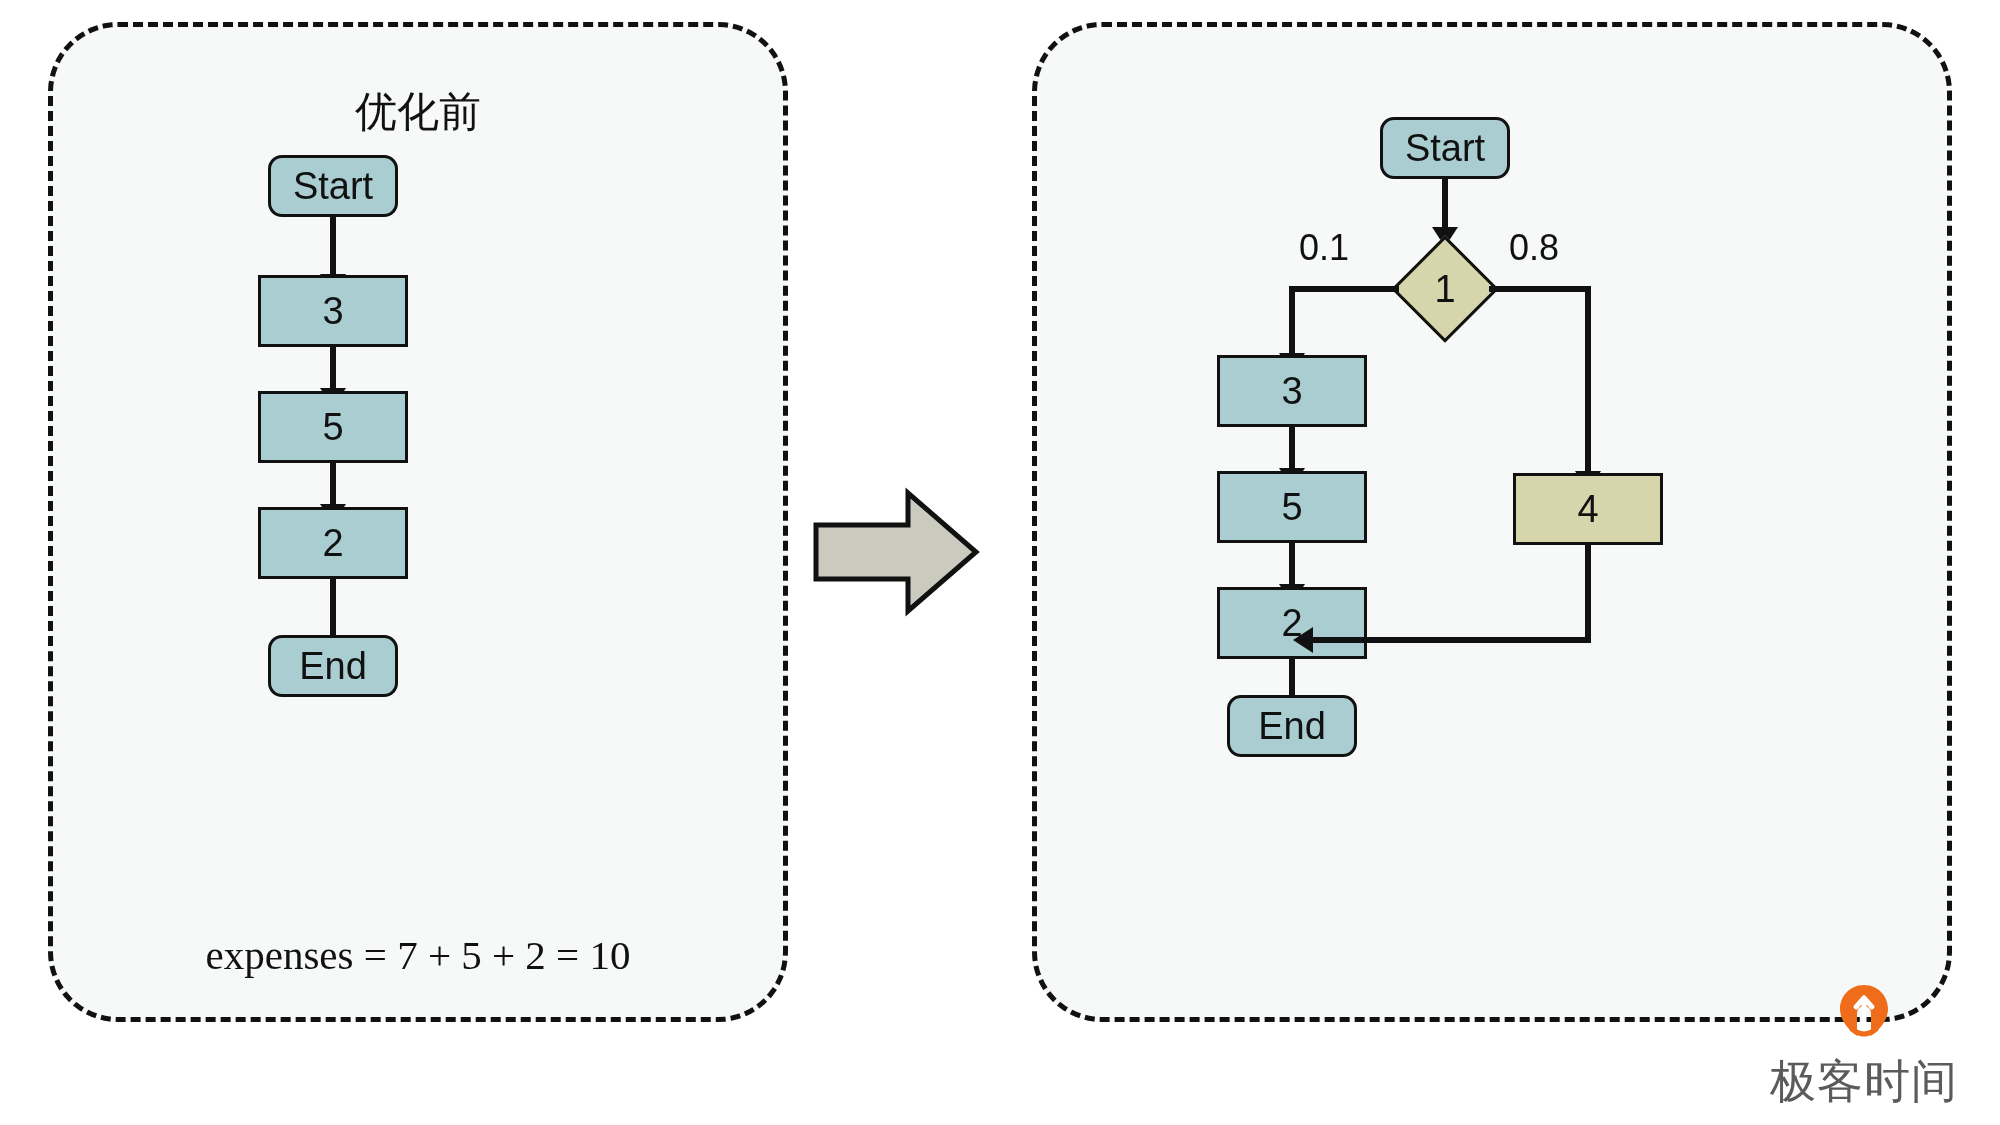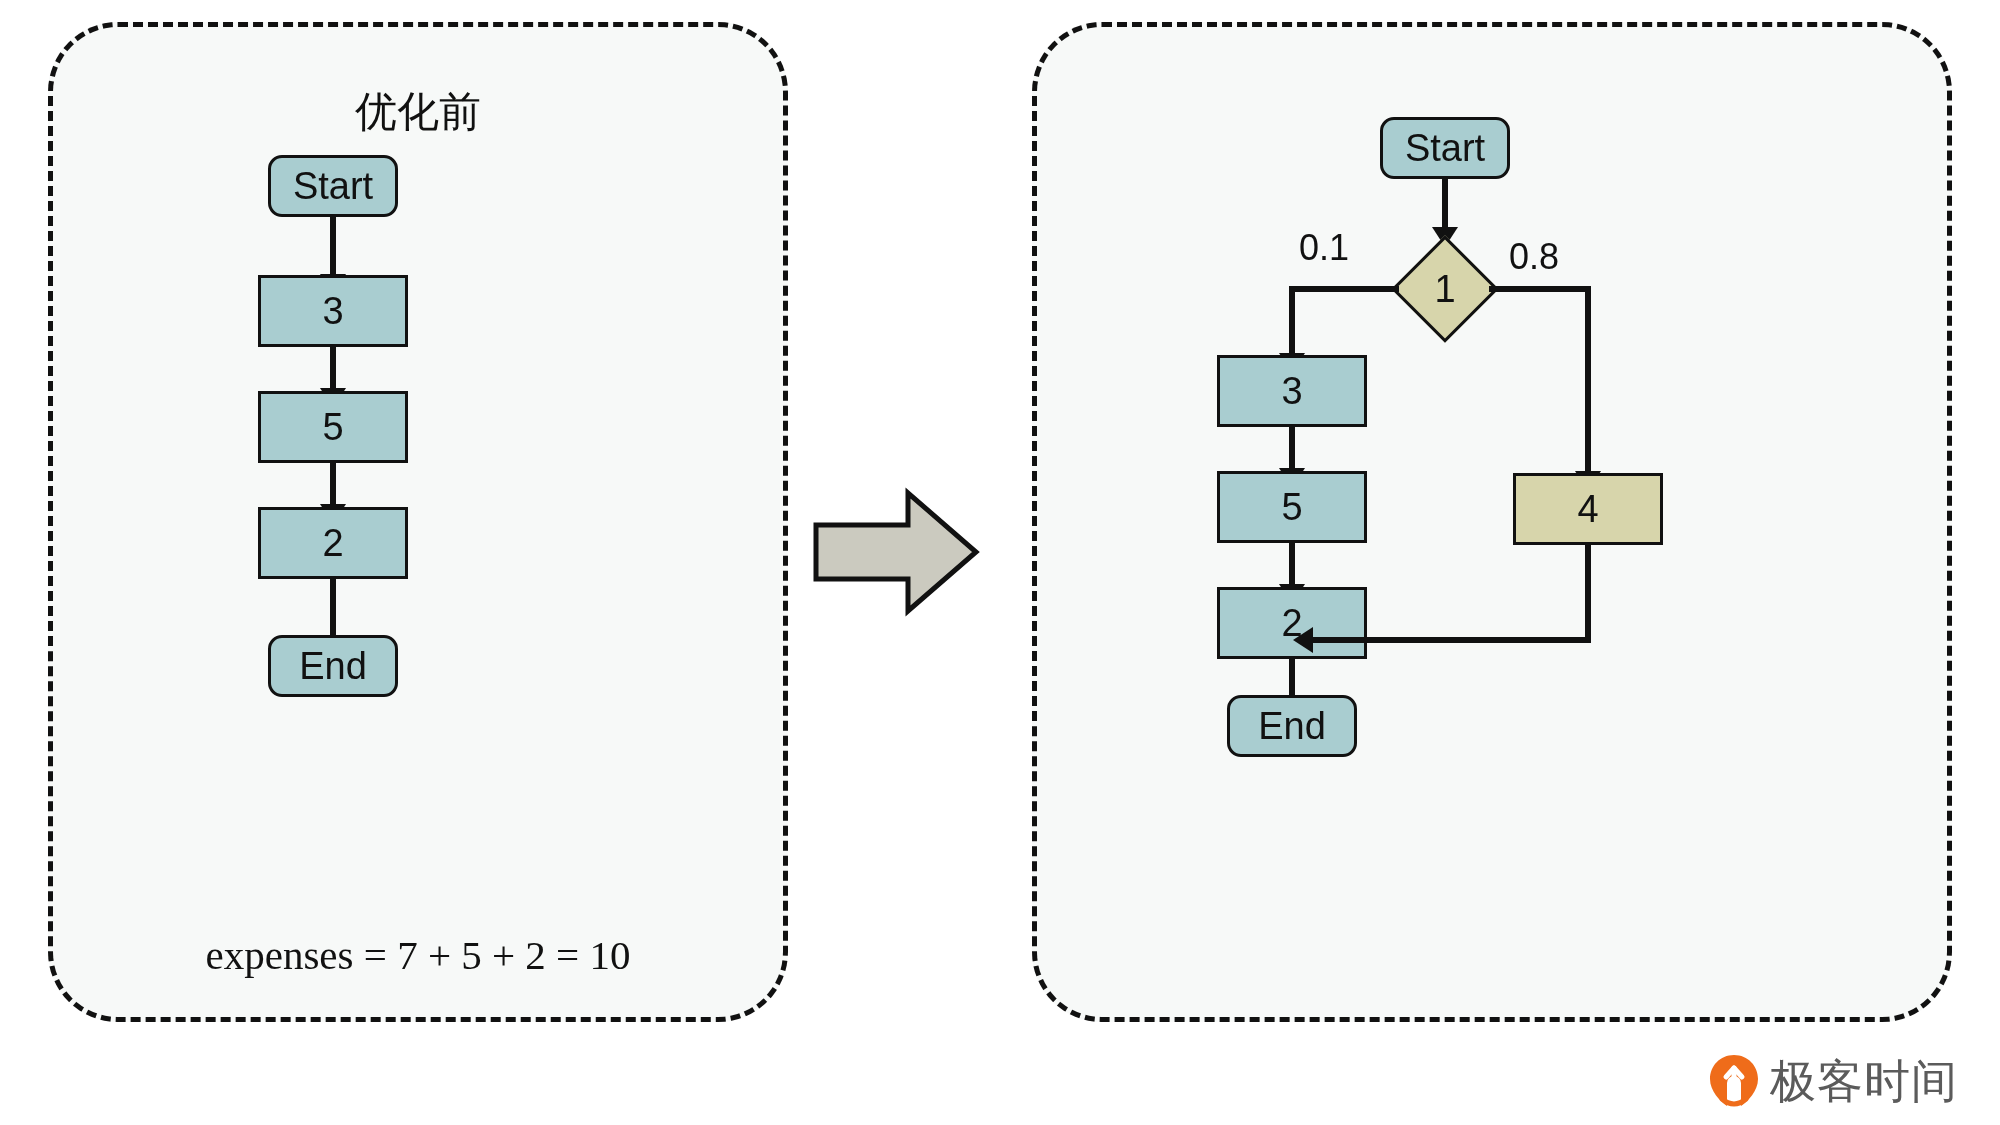--- a/index.html
+++ b/index.html
@@ -139,20 +139,21 @@
   }
 
   
   #watermark {
     position: absolute;
     right: 42px;
     bottom: 12px;
     display: flex;
     align-items: center;
     gap: 10px;
+    flex-direction: column;
   }
   #watermark .wm-text {
     font-family: "Liberation Sans", sans-serif;
     font-size: 46px;
     color: #5b5b5b;
     letter-spacing: 1px;
   }
 </style>
 </head>
 <body>
@@ -217,21 +218,21 @@
     </div>
 
     <div class="hline" style="left:252px; top:259px; width:110px; height:6px;"></div>
     <div class="vline" style="left:252px; top:259px; width:6px; height:72px;"></div>
     <div class="arrowhead-down" style="left:242px; top:326px;"></div>
     <div class="edge-label" style="left:262px; top:200px;">0.1</div>
 
     <div class="hline" style="left:452px; top:259px; width:102px; height:6px;"></div>
     <div class="vline" style="left:548px; top:259px; width:6px; height:190px;"></div>
     <div class="arrowhead-down" style="left:538px; top:444px;"></div>
-    <div class="edge-label" style="left:472px; top:200px;margin-top:9px;">0.8</div>
+    <div class="edge-label" style="left:472px; top:200px;">0.8</div>
 
     <div class="node" style="left:180px; top:328px; width:150px; height:72px;">
       <span>3</span>
     </div>
     <div class="vline" style="left:252px; top:400px; width:6px; height:46px;"></div>
     <div class="arrowhead-down" style="left:242px; top:441px;"></div>
 
     <div class="node" style="left:180px; top:444px; width:150px; height:72px;">
       <span>5</span>
     </div>

